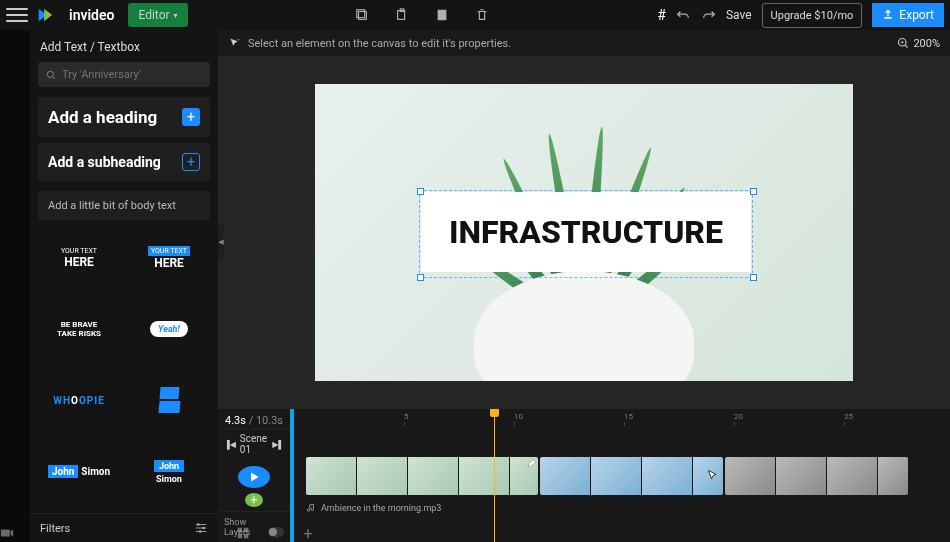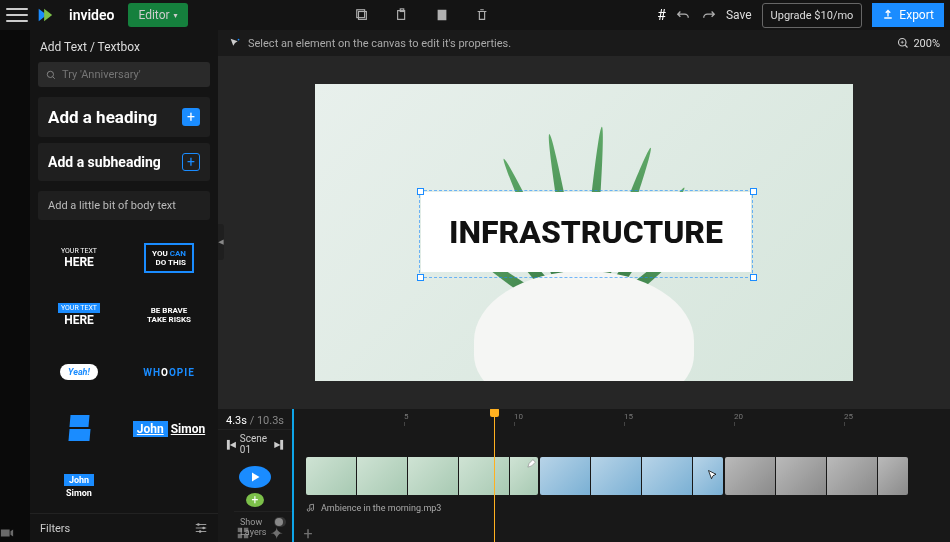--- a/index.html
+++ b/index.html
@@ -36,41 +36,41 @@
 .search-box { margin: 0 8px 10px; background: #2a2a2a; border-radius: 3px; display: flex; align-items: center; padding: 6px 8px; gap: 6px; }
 .search-box input { background: none; border: none; outline: none; color: #aaa; font-size: 11px; flex: 1; }
 .heading-row { margin: 0 8px 6px; background: #1f1f1f; border-radius: 3px; padding: 10px 10px; display: flex; align-items: center; justify-content: space-between; cursor: pointer; }
 .heading-row .label { color: #fff; font-weight: 700; }
 .h1 .label { font-size: 17px; }
 .h2 .label { font-size: 14px; }
 .add-btn { width: 18px; height: 18px; background: #1a8cff; border-radius: 3px; display: flex; align-items: center; justify-content: center; color: #fff; font-size: 14px; line-height: 1; }
 .h2 .add-btn { background: none; border: 1px solid #1a8cff; color: #1a8cff; }
 .body-text-row { margin: 4px 8px 6px; padding: 8px 10px; font-size: 11px; color: #bbb; cursor: pointer; background: #1f1f1f; border-radius: 3px; }
 .preset-grid { display: grid; grid-template-columns: 1fr 1fr; gap: 12px; padding: 10px 10px 4px; overflow-y: auto; flex: 1; }
-.preset { height: 44px; display: flex; align-items: center; justify-content: center; flex-direction: column; font-size: 8px; font-weight: 700; text-align: right; cursor: pointer; }
+.preset { height: 44px; display: flex; align-items: center; justify-content: center; flex-direction: column; font-size: 8px; font-weight: 700; text-align: left; cursor: pointer; }
 .preset.a { color: #fff; }
 .preset.a .line1 { font-size: 7px; font-weight: 400; }
 .preset.a .line2 { font-size: 12px; }
 .preset.b { }
 .preset.b .box { border: 2px solid #1a8cff; padding: 4px 6px; background: #111; }
 .preset.b .can { color: #1a8cff; }
 .preset.c { color: #fff; }
 .preset.c .line1 { background: #1a8cff; font-size: 7px; padding: 1px 3px; font-weight: 400; }
 .preset.c .line2 { font-size: 12px; }
 .preset.d { color: #fff; }
 .preset.d .line1 { font-size: 8px; }
 .preset.e .bubble { background: #fff; color: #1a8cff; padding: 3px 8px; border-radius: 8px; font-size: 9px; font-style: italic; }
 .preset.f { color: #1a8cff; font-size: 10px; letter-spacing: 1px; }
 .preset.f .o1 { color: #fff; }
 .preset.g { }
 .preset.g .blob { background: #1a8cff; color: #fff; padding: 2px 6px; transform: skew(-5deg); font-size: 7px; margin-bottom: 2px; display: inline-block; }
 .preset.h { }
 .preset.h .tag1 { background: #1a8cff; color: #fff; font-size: 7px; padding: 1px 5px; margin-bottom: 3px; }
 .preset.h .tag2 { background: #fff; color: #000; font-size: 7px; padding: 1px 4px; }
-.preset.i { color: #fff; font-size: 12px; text-decoration: underline; }
+.preset.i { color: #fff; font-size: 10px; }
 .preset.i .john { background: #1a8cff; padding: 1px 4px; margin-right: 3px; }
 .preset.j { color: #fff; font-size: 9px; }
 .preset.j .john { background: #1a8cff; padding: 1px 5px; margin-bottom: 2px; display: inline-block; }
 .filters-row { border-top: 1px solid #222; padding: 7px 10px; display: flex; align-items: center; justify-content: space-between; font-size: 11px; color: #ccc; }
 .collapse-handle { position: absolute; right: -6px; top: 194px; width: 6px; height: 36px; background: #1f1f1f; border-radius: 0 3px 3px 0; display: flex; align-items: center; justify-content: center; font-size: 7px; color: #888; cursor: pointer; }
 
 .canvas-area { flex: 1; display: flex; flex-direction: column; background: #1a1a1a; }
 .canvas-header { height: 26px; display: flex; align-items: center; padding: 0 10px; font-size: 11px; color: #aaa; gap: 10px; }
 .canvas-header .hint { display: flex; align-items: center; gap: 6px; }
 .zoom { margin-left: auto; display: flex; align-items: center; gap: 4px; color: #ddd; cursor: pointer; }
@@ -79,27 +79,27 @@
 .plant-pot { position: absolute; bottom: -30px; left: 50%; transform: translateX(-50%); width: 220px; height: 140px; background: #f5f6f4; border-radius: 50% 50% 40% 40%; }
 .leaves { position: absolute; bottom: 50px; left: 50%; transform: translateX(-50%); width: 260px; height: 220px; }
 .leaf { position: absolute; bottom: 0; left: 50%; width: 12px; height: 180px; background: linear-gradient(to top, #2d6b3a, #5fa968); border-radius: 50% 50% 0 0 / 100% 100% 0 0; transform-origin: bottom center; }
 .text-box { position: absolute; top: 108px; left: 106px; width: 330px; height: 80px; background: #fff; display: flex; align-items: center; justify-content: center; }
 .text-box span { font-size: 32px; font-weight: 800; letter-spacing: 0px; color: #111; }
 .sel-handle { position: absolute; width: 7px; height: 7px; background: #fff; border: 1px solid #1a8cff; }
 .sel-line { position: absolute; border: 1px dashed rgba(26,140,255,0.6); left: 104px; top: 106px; width: 334px; height: 88px; pointer-events: none; }
 
 
 .timeline { height: 133px; background: #181818; display: flex; }
-.tl-left { width: 76px; border-right: 2px solid #0ea5e9; display: flex; flex-direction: column; }
+.tl-left { width: 76px; border-right: 4px solid #0ea5e9; display: flex; flex-direction: column; }
 .tl-time { font-size: 11px; padding: 5px 6px 2px; color: #fff; text-align: center; }
 .tl-time .dur { color: #888; }
 .tl-scene { font-size: 10px; color: #ccc; padding: 3px 6px; display: flex; align-items: center; gap: 4px; border-top: 1px solid #222; }
 .tl-play { width: 32px; height: 32px; background: #1a8cff; border-radius: 50%; margin: 8px auto 5px; display: flex; align-items: center; justify-content: center; cursor: pointer; }
 .tl-add { width: 18px; height: 18px; background: #7cc04a; border-radius: 50%; margin: 0 auto 4px; display: flex; align-items: center; justify-content: center; font-size: 12px; cursor: pointer; }
-.tl-layers { font-size: 9px; color: #999; padding: 5px 6px; display: flex; align-items: flex-start; gap: 0; border-top: 1px solid #222; margin-left: 16px; }
+.tl-layers { font-size: 9px; color: #999; padding: 5px 6px; display: flex; align-items: flex-end; gap: 0; border-top: 1px solid #222; }
 .toggle { width: 18px; height: 10px; background: #333; border-radius: 5px; position: relative; }
 .toggle::after { content: ''; position: absolute; width: 8px; height: 8px; background: #888; border-radius: 50%; top: 1px; left: 1px; }
 .tl-right { flex: 1; position: relative; overflow: hidden; }
 .tl-ruler { height: 18px; position: relative; font-size: 8px; color: #777; }
 .tl-tick { position: absolute; top: 3px; }
 .tl-tick::before { content: ''; position: absolute; left: 0; top: 10px; width: 1px; height: 4px; background: #444; }
 .playhead { position: absolute; top: 0; bottom: 0; width: 1px; background: #ffb020; z-index: 5; }
 .playhead::before { content: ''; position: absolute; top: -1px; left: -4px; width: 9px; height: 9px; background: #ffb020; border-radius: 2px; }
 .tl-clips { position: absolute; top: 48px; left: 12px; right: 0; height: 38px; display: flex; gap: 2px; }
 .clip { height: 38px; display: flex; gap: 1px; border-radius: 2px; overflow: hidden; }
@@ -246,23 +246,20 @@
     <div class="heading-row h2">
       <span class="label">Add a subheading</span>
       <span class="add-btn">+</span>
     </div>
     <div class="body-text-row">Add a little bit of body text</div>
 
     <div class="preset-grid">
       <div class="preset a">
           <span class="line1">YOUR TEXT</span>
           <span class="line2">HERE</span>
-        </div>
-      <div class="preset b">
-          <div class="box"><span>YOU </span><span class="can">CAN</span><br><span>DO THIS</span></div>
         </div>
       <div class="preset c">
           <span class="line1">YOUR TEXT</span>
           <span class="line2">HERE</span>
         </div>
       <div class="preset d">
           <span class="line1">BE BRAVE</span>
           <span class="line1">TAKE RISKS</span>
         </div>
       <div class="preset e">

